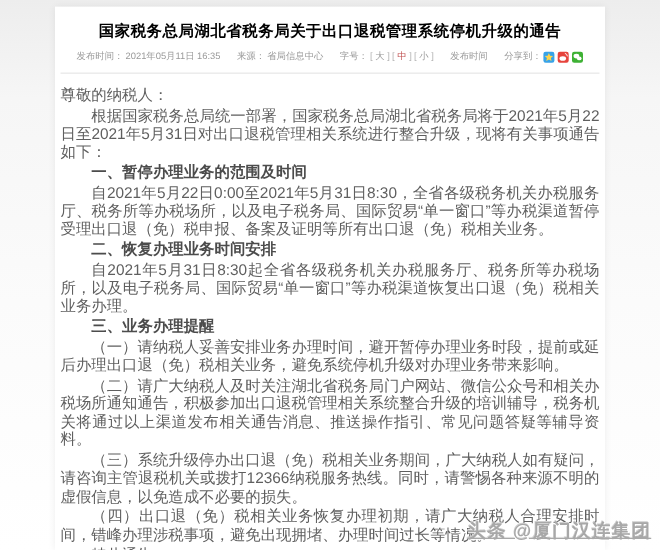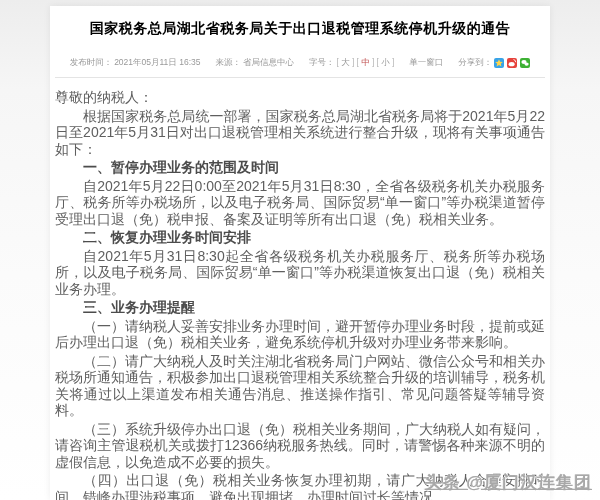--- a/index.html
+++ b/index.html
@@ -22,21 +22,21 @@
   .notice-title {
     margin-top: 13px;
     text-align: center;
     font-size: 14px;
     font-weight: bold;
     color: #000000;
     letter-spacing: 0.5px;
     line-height: 18px;
   }
   .meta-row {
-    margin-top: 20px;
+    margin-top: 9px;
     display: flex;
     justify-content: center;
     align-items: center;
     gap: 15px;
     font-size: 8.5px;
     color: #999999;
     white-space: nowrap;
   }
   .meta-item { display: flex; align-items: center; gap: 2px; }
   .fs-opt { cursor: pointer; color: #999999; }
@@ -97,21 +97,21 @@
     <span class="meta-item">
       <span>来源：</span>
       <span>省局信息中心</span>
     </span>
     <span class="meta-item">
       <span>字号：</span>
       <span class="fs-opt">大</span>
       <span class="fs-opt active">中</span>
       <span class="fs-opt">小</span>
     </span>
-    <span class="print-link">单一窗口</span>
+    <span class="print-link">发布时间</span>
     <span class="meta-item">
       <span>分享到：</span>
       <span class="share-icons">
         <span class="share-btn" style="background:#38a3e8;">
           <svg width="10" height="10" viewBox="0 0 10 10">
               <polygon points="5,1.2 6.1,3.7 8.8,3.9 6.8,5.7 7.4,8.4 5,7 2.6,8.4 3.2,5.7 1.2,3.9 3.9,3.7" fill="#ffd54a"></polygon>
             </svg>
         </span>
         <span class="share-btn" style="background:#e6433c;">
           <svg width="10" height="10" viewBox="0 0 10 10">

